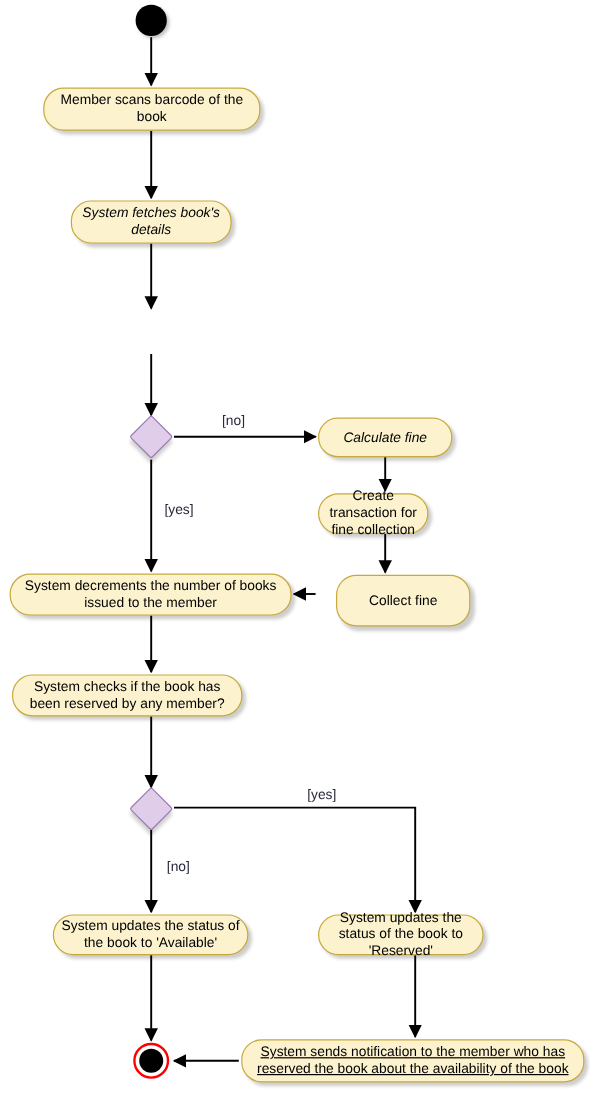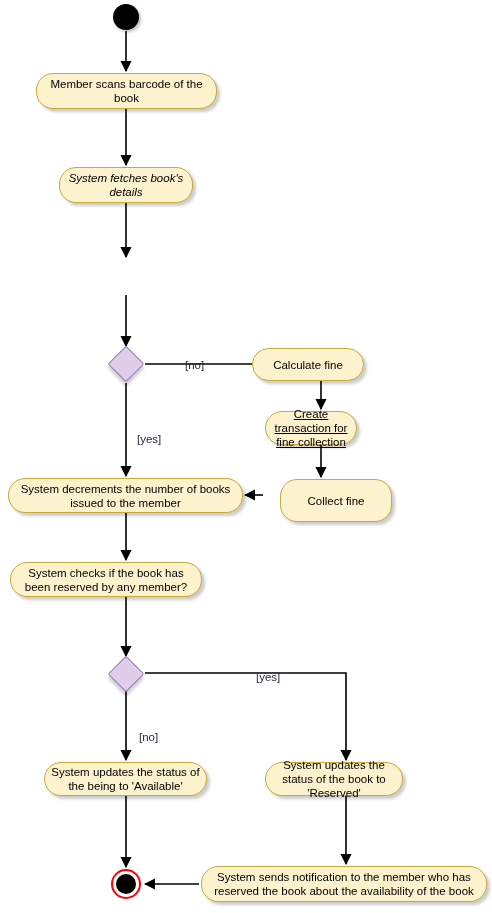--- a/index.html
+++ b/index.html
@@ -91,21 +91,20 @@
     border-radius: 50%;
   }
 
   
   .guard {
     position: absolute;
     font-size: 11.5px;
     color: #27293D;
     white-space: nowrap;
     z-index: 4;
-    margin-top: 14px;
   }
 </style>
 </head>
 <body>
 
 <div id="diagram">
 
   <svg id="edges" viewBox="0 0 492 913" width="492" height="913" xmlns="http://www.w3.org/2000/svg">
     <defs>
       <marker id="arrow" viewBox="0 0 10 10" refX="9" refY="5" markerWidth="7" markerHeight="7" orient="auto-start-reverse">
@@ -154,51 +153,51 @@
     <span>Member scans barcode of the book</span>
   </div>
 
   <div class="node" style="left:59px; top:167px; width:134px; height:36px;font-style:italic;">
     <span>System fetches book's details</span>
   </div>
 
 
   <div class="decision" style="left:113px; top:351px; width:26px; height:26px;"></div>
 
-  <div class="node" style="left:252px; top:348px; width:112px; height:33px;">
+  <div class="node" style="left:265px; top:348px; width:112px; height:33px;font-style:italic;">
     <span>Calculate fine</span>
   </div>
 
-  <div class="node" style="left:265px; top:411px; width:92px; height:34px;text-decoration:underline;">
+  <div class="node" style="left:265px; top:411px; width:92px; height:34px;">
     <span>Create transaction for fine collection</span>
   </div>
 
   <div class="node" style="left:280px; top:479px; width:112px; height:43px;">
     <span>Collect fine</span>
   </div>
 
   <div class="node" style="left:8px; top:478px; width:235px; height:35px;">
     <span>System decrements the number of books issued to the member</span>
   </div>
 
   <div class="node" style="left:10px; top:562px; width:192px; height:35px;align-items:center;">
     <span>System checks if the book has been reserved by any member?</span>
   </div>
 
   <div class="decision" style="left:113px; top:661px; width:26px; height:26px;"></div>
 
   <div class="node" style="left:44px; top:762px; width:163px; height:34px;">
-    <span>System updates the status of the being to 'Available'</span>
+    <span>System updates the status of the book to 'Available'</span>
   </div>
 
   <div class="node" style="left:265px; top:762px; width:138px; height:34px;">
     <span>System updates the status of the book to 'Reserved'</span>
   </div>
 
-  <div class="node" style="left:201px; top:866px; width:286px; height:36px;">
+  <div class="node" style="left:201px; top:866px; width:286px; height:36px;text-decoration:underline;">
     <span>System sends notification to the member who has reserved the book about the availability of the book</span>
   </div>
 
   <div class="final-node" style="left:111px; top:869px; width:30px; height:30px;"></div>
 
   <div class="guard" style="left:185px; top:345px;">[no]</div>
   <div class="guard" style="left:137px; top:419px;">[yes]</div>
   <div class="guard" style="left:256px; top:657px;">[yes]</div>
   <div class="guard" style="left:139px; top:717px;">[no]</div>
 

